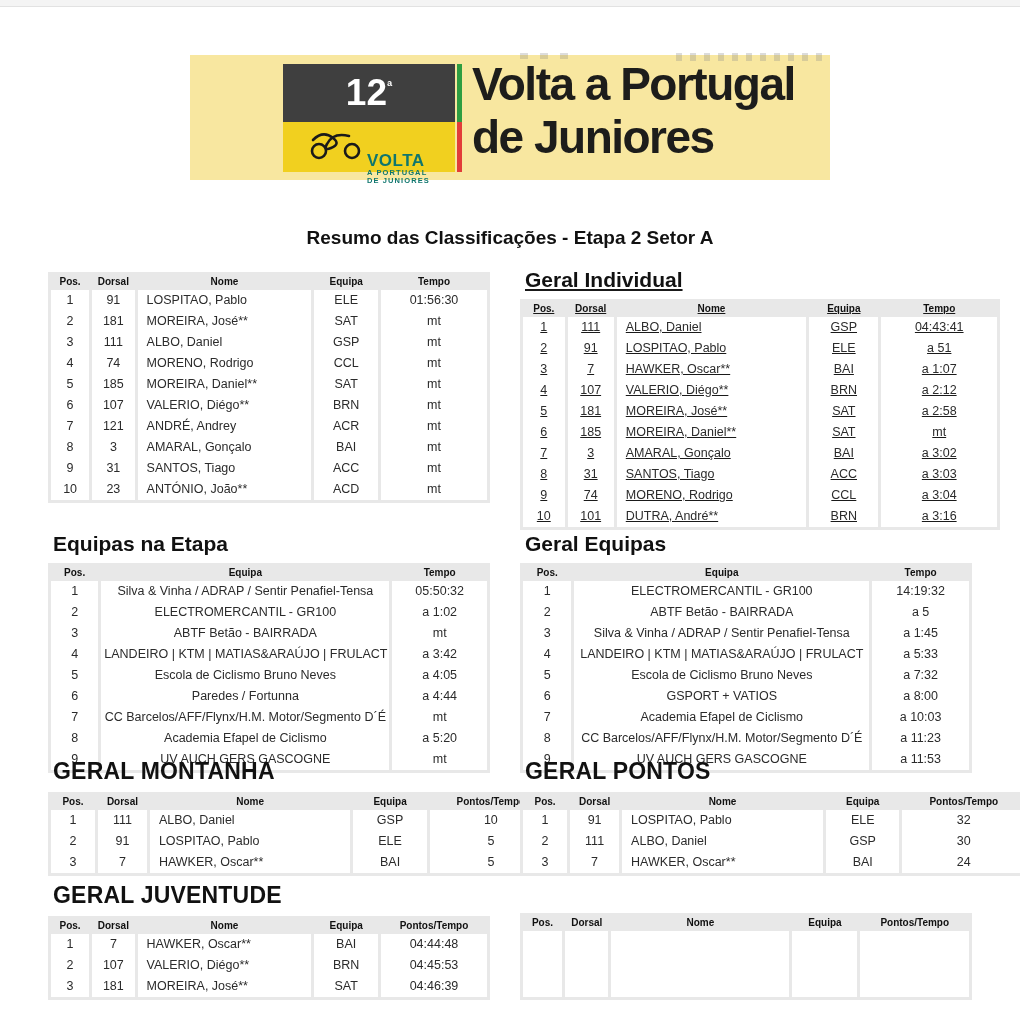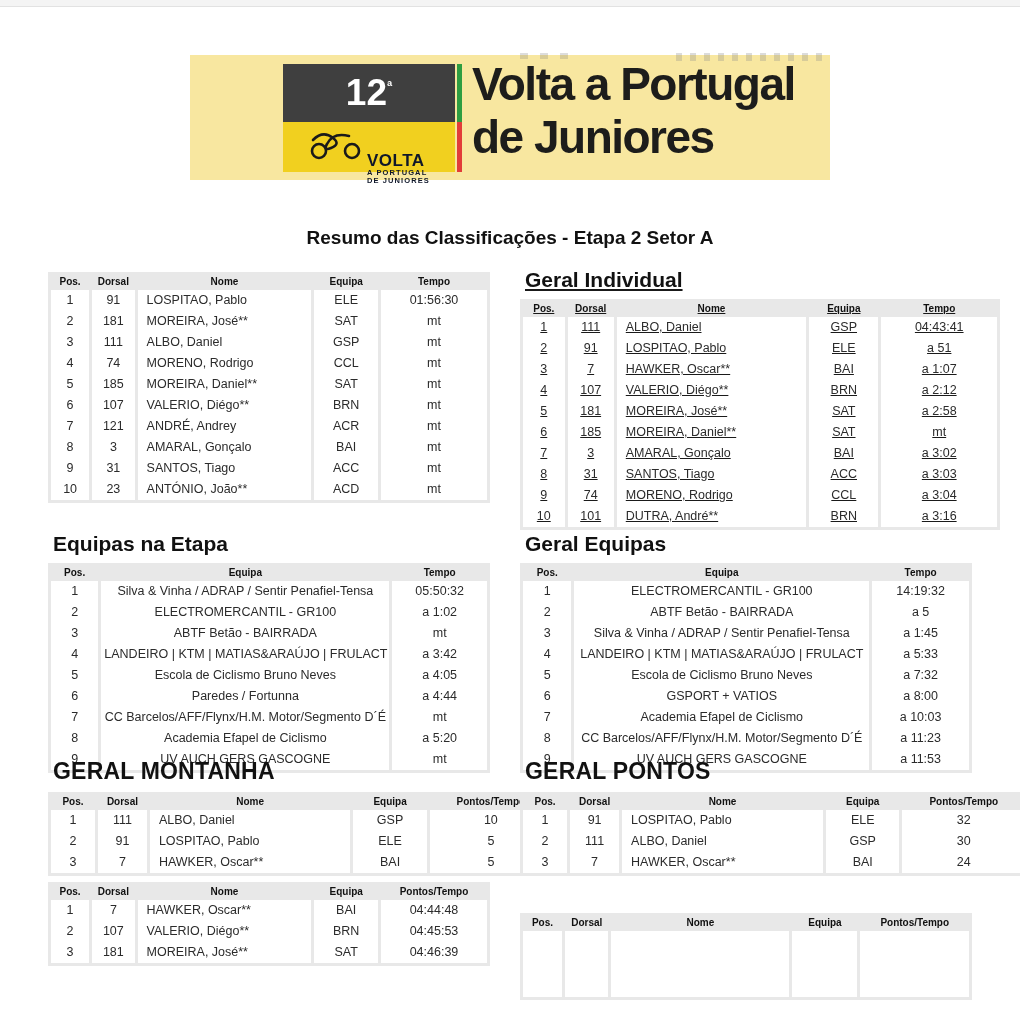--- a/index.html
+++ b/index.html
@@ -13,21 +13,21 @@
   .banner{position:absolute;left:190px;top:55px;width:640px;height:125px;background:#f8e7a0;}
   .scan-artifact{position:absolute;right:4px;top:-2px;width:150px;height:8px;opacity:.3;
     background:repeating-linear-gradient(90deg,#8a8a8a 0 6px,transparent 6px 14px);}
   .scan-artifact2{position:absolute;right:250px;top:-2px;width:60px;height:6px;opacity:.25;
     background:repeating-linear-gradient(90deg,#777 0 8px,transparent 8px 20px);}
   .edition-box{position:absolute;left:93px;top:9px;width:172px;height:58px;background:#3f3f3f;
     display:flex;align-items:center;justify-content:center;color:#fff;font-weight:bold;font-size:37px;}
   .edition-box sup{font-size:14px;vertical-align:top;line-height:1;margin-top:-14px;display:inline-block;}
   .logo-box{position:absolute;left:93px;top:67px;width:172px;height:50px;background:#f1d01f;
     display:flex;align-items:center;justify-content:center;gap:3px;}
-  .logo-text{display:flex;flex-direction:column;line-height:1;color:#0f172a;font-weight:bold;margin-top:42px;}
+  .logo-text{display:flex;flex-direction:column;line-height:1;color:#0f766e;font-weight:bold;margin-top:42px;}
   .logo-text .l1{font-size:17px;letter-spacing:.5px;}
   .logo-text .l2,.logo-text .l3{font-size:7.5px;letter-spacing:1.1px;}
   .stripe{position:absolute;left:267px;top:9px;width:5px;height:108px;display:flex;flex-direction:column;}
   .stripe .g{flex:0 0 58px;background:#2f9e41;}
   .stripe .r{flex:1;background:#e23c39;}
   .banner-title{position:absolute;left:282px;top:3px;font-weight:bold;color:#1d1d1b;
     font-size:46px;line-height:53px;letter-spacing:-1.5px;white-space:nowrap;}
 
   
   .doc-title{position:absolute;left:0;top:227px;width:100%;text-align:center;font-size:19px;font-weight:bold;color:#111;}
@@ -504,20 +504,21 @@
               <td class="name">HAWKER, Oscar**</td>
               <td>BAI</td>
               <td>24</td>
             </tr>
           </tbody>
         </table>
       </div>
   </div>
 
   <div class="sect" style="left:48px;top:882px;width:442px;">
+    <h2 class="big">GERAL JUVENTUDE</h2>
     <div>
         <table class="t">
           <colgroup>
             <col style="width: 9%;">
             <col style="width: 10%;">
             <col style="width: 41%;">
             <col style="width: 15%;">
             <col style="width: 25%;">
           </colgroup>
           <thead>

